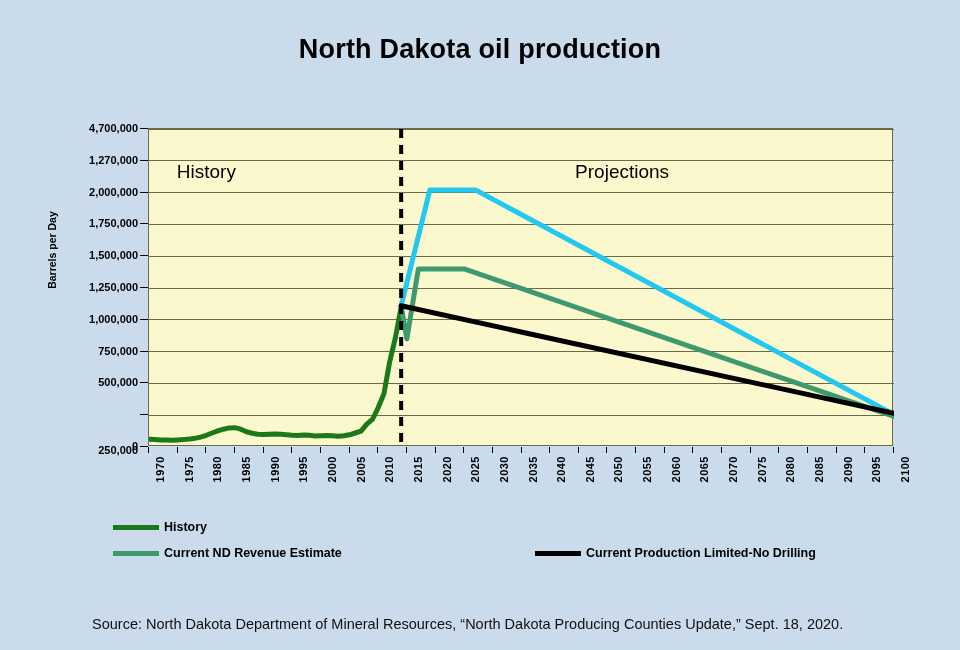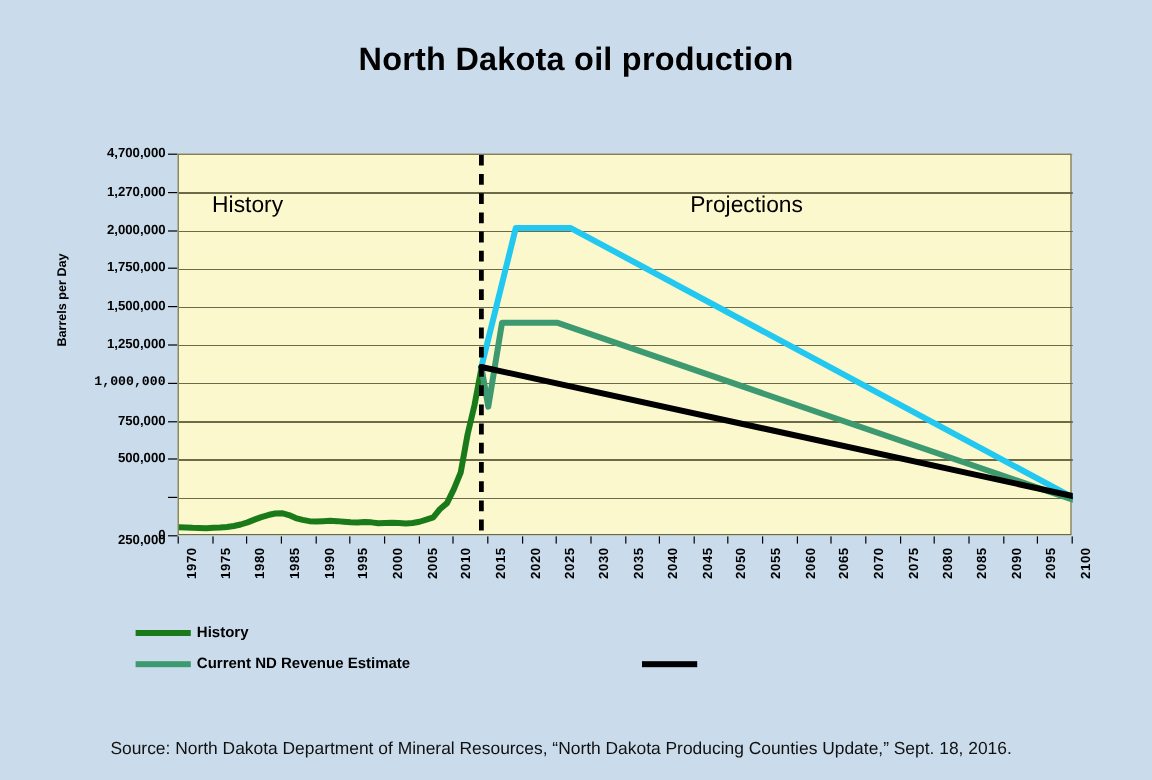--- a/index.html
+++ b/index.html
@@ -95,21 +95,21 @@
 
   <div class="title">North Dakota oil production</div>
 
   <div class="ylabel">Barrels per Day</div>
 
   <div id="ytick-layer">
       <div class="ytick" style="top: 318px;">0</div>
       <div class="ytick" style="top: 286.2px; margin-top: 36px;">250,000</div>
       <div class="ytick" style="top: 254.4px;">500,000</div>
       <div class="ytick" style="top: 222.6px;">750,000</div>
-      <div class="ytick" style="top: 190.8px; font-family: Liberation Mono, monospace;">1,000,000</div>
+      <div class="ytick" style="top: 190.8px;">1,000,000</div>
       <div class="ytick" style="top: 159px;">1,250,000</div>
       <div class="ytick" style="top: 127.2px;">1,500,000</div>
       <div class="ytick" style="top: 95.4px;">1,750,000</div>
       <div class="ytick" style="top: 63.6px;">2,000,000</div>
       <div class="ytick" style="top: 31.8px;">1,270,000</div>
       <div class="ytick" style="top: 0px;">4,700,000</div>
     </div>
   <div id="ytickmark-layer">
       <div class="ytickmark" style="top: 318px;"></div>
       <div class="ytickmark" style="top: 286.2px;"></div>
@@ -208,18 +208,19 @@
     <div class="legend-item" id="legend-0">
       <span class="legend-swatch" style="background: rgb(26, 122, 26);"></span>
       <span class="legend-label">History</span>
     </div>
     <div class="legend-item" id="legend-1">
       <span class="legend-swatch" style="background: rgb(61, 153, 112);"></span>
       <span class="legend-label">Current ND Revenue Estimate</span>
     </div>
     <div class="legend-item" id="legend-3">
       <span class="legend-swatch" style="background: rgb(0, 0, 0);"></span>
+      <span class="legend-label">Current Production Limited-No Drilling</span>
     </div>
   </div>
 
-  <div class="source">Source: North Dakota Department of Mineral Resources, “North Dakota Producing Counties Update,” Sept. 18, 2016.</div>
+  <div class="source">Source: North Dakota Department of Mineral Resources, “North Dakota Producing Counties Update,” Sept. 18, 2020.</div>
 
 </div>
 
 </body></html>

